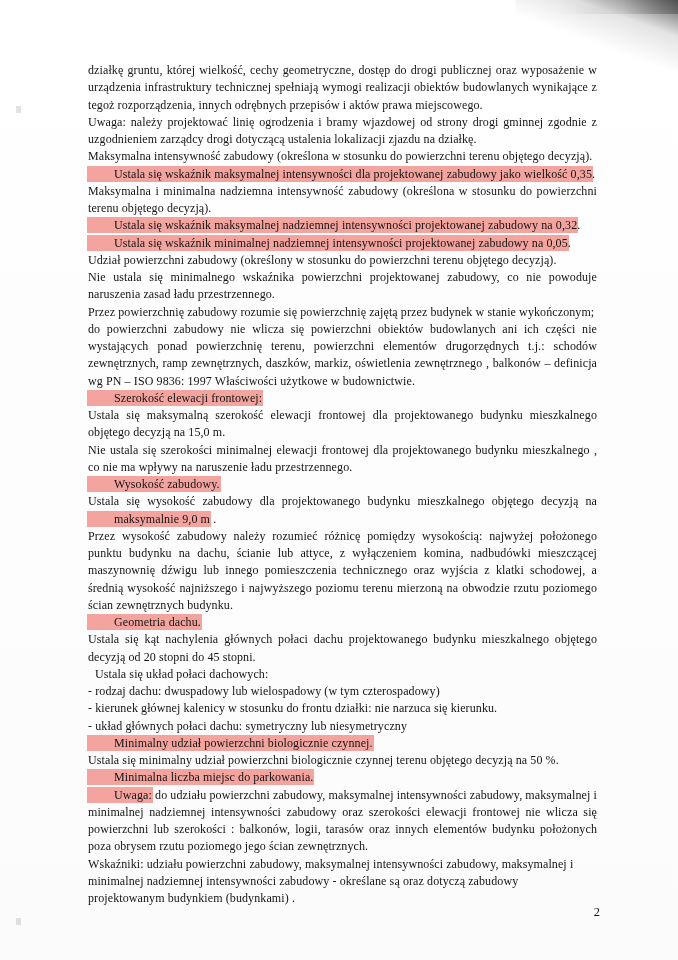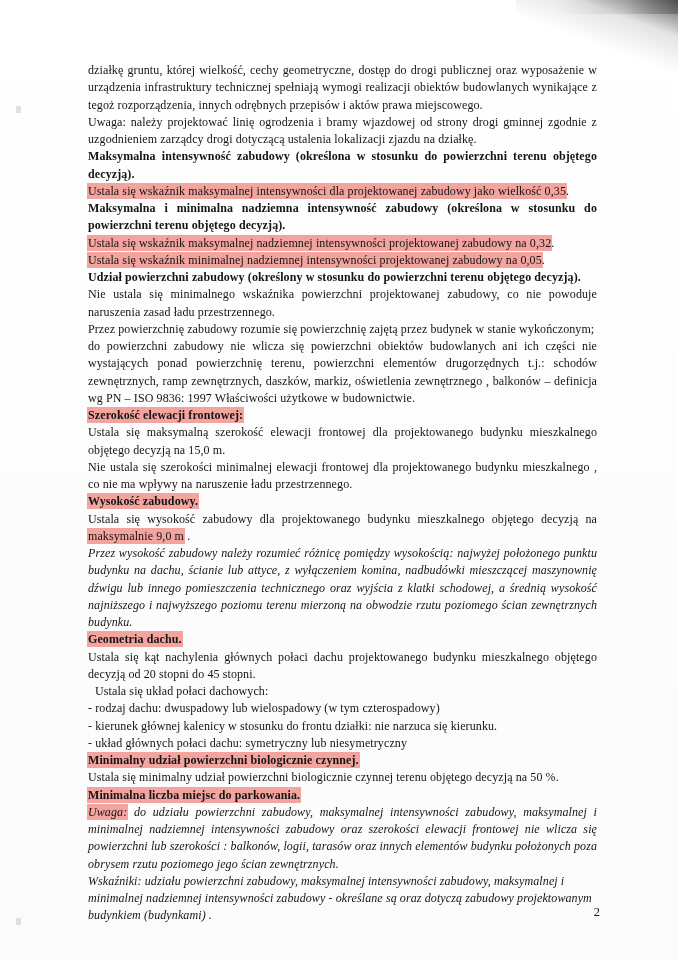--- a/index.html
+++ b/index.html
@@ -50,28 +50,29 @@
   p{
     margin:0;
     font-size:12px;
     line-height:17.25px;
     color:#141414;
     text-align:justify;
     text-justify:inter-word;
     letter-spacing:.1px;
   }
   p.last{ text-align:left; }
-  .b{ font-weight:bold; }
-  .i{ font-style:italic; }
+  .b{ font-weight:normal; }
+  .i{ }
   .ind{ padding-left:7px; }
 
   
   .hl{
     background:#f4a49f;
     box-shadow:0 0 0 1px #f4a49f;
+    padding-left:26px;
   }
 
   .pageno{
     position:absolute;
     left:0;right:0;
     top:905px;
     text-align:right;
     padding-right:78px;
     font-size:12.4px;
     color:#141414;

